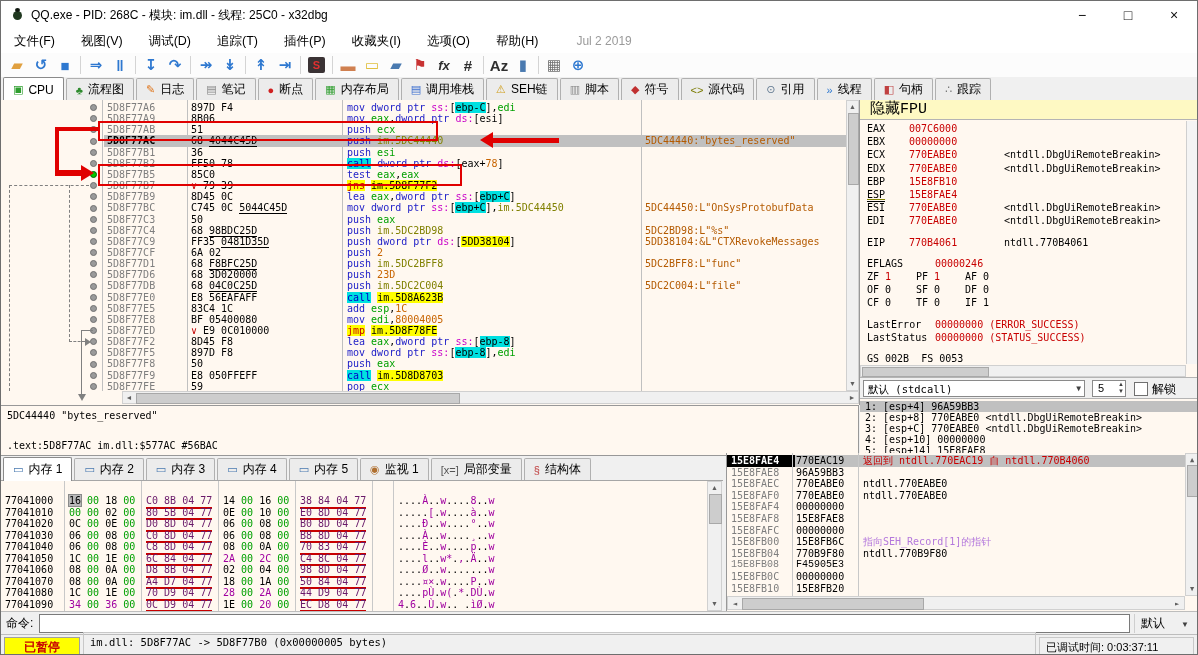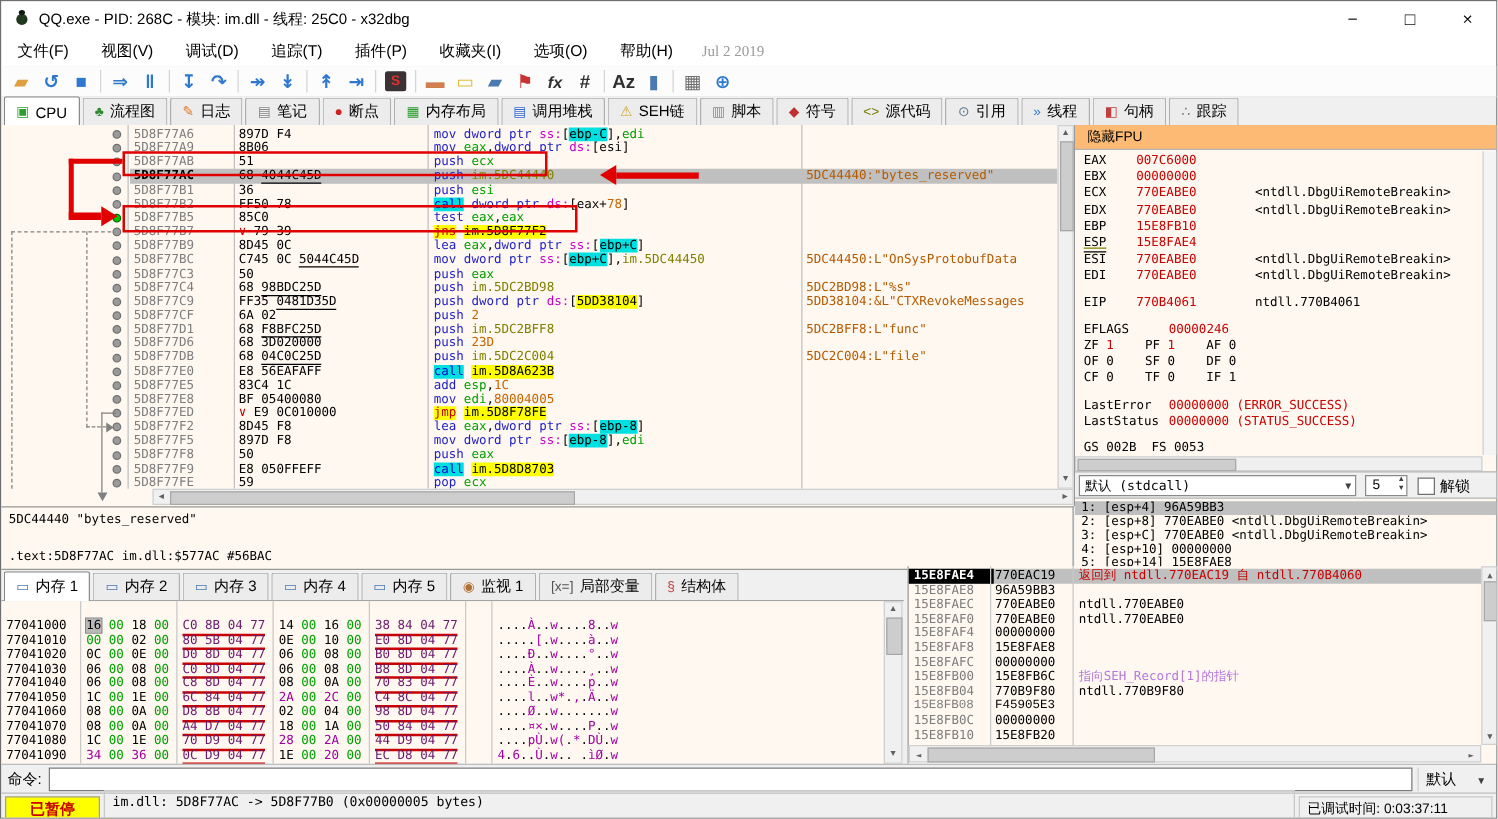--- a/index.html
+++ b/index.html
@@ -11,21 +11,21 @@
   
   .titlebar{position:absolute;left:0;top:0;width:100%;height:28px;background:#fff;display:flex;align-items:center;}
   .appicon{width:16px;height:14px;margin:0 6px 0 8px;position:relative;}
   .appicon .b1{position:absolute;left:4px;top:3px;width:9px;height:9px;border-radius:50%;background:#203820;}
   .appicon .b2{position:absolute;left:6px;top:0px;width:5px;height:4px;border-radius:50%;background:#101810;}
   .title{font-size:12px;color:#000;}
   .winbtns{position:absolute;right:0;top:0;height:28px;display:flex;}
   .wbtn{width:46px;height:28px;display:flex;align-items:center;justify-content:center;font-size:14px;color:#111;}
   .menubar{position:absolute;left:0;top:28px;width:100%;height:24px;background:#fff;display:flex;align-items:center;border-bottom:1px solid #e8e8e8;}
   .mitem{padding:0 13px;font-size:12.5px;}
-  .mdate{color:#9a9a9a;font-family:Liberation Serif, serif;font-size:12px;margin-left:10px;}
+  .mdate{color:#9a9a9a;font-family:Liberation Sans, sans-serif;font-size:12px;margin-left:25px;}
   .toolbar{position:absolute;left:0;top:52px;width:100%;height:24px;background:#fcfcfc;display:flex;align-items:center;border-bottom:1px solid #dcdcdc;padding-left:4px;}
   .ticon{width:24px;height:20px;display:flex;align-items:center;justify-content:center;font-size:15px;font-weight:bold;}
   .ticon.box{width:17px;height:16px;background:#3a3234;color:#e03030;font-size:11px;border-radius:2px;margin:0 4px;}
   .ticon.it{font-style:italic;font-size:13px;}
   .tsep{width:1px;height:18px;background:#d4d4d4;margin:0 3px;}
   .tabbar{position:absolute;left:0;top:76px;width:100%;height:23px;background:#f0f0f0;display:flex;align-items:flex-end;border-bottom:1px solid #a6a6a6;}
   .tab{height:21px;display:flex;align-items:center;padding:0 9px;border:1px solid #b0b0b0;border-bottom:none;background:#ececec;margin-left:2px;border-radius:2px 2px 0 0;font-size:12px;white-space:nowrap;}
   .tab.active{background:#fff;height:23px;margin-bottom:-1px;border-color:#8a8a8a;}
   .tab .ti{margin-right:5px;font-size:11px;}
 
@@ -69,21 +69,21 @@
   .rhead-r{width:0;height:0;border-left:13px solid #e00000;border-top:8px solid transparent;border-bottom:8px solid transparent;}
   .rhead-l{width:0;height:0;border-right:13px solid #e00000;border-top:8px solid transparent;border-bottom:8px solid transparent;}
 
   
   #infobox{position:absolute;left:0;top:404px;width:858px;height:51px;background:#fff8f0;border-top:1px solid #989898;border-bottom:1px solid #989898;border-right:1px solid #989898;font-family:"DejaVu Sans Mono",monospace;font-size:10px;box-sizing:border-box;}
   #infobox .l1{position:absolute;left:6px;top:4px;}
   #infobox .l2{position:absolute;left:6px;top:34px;}
 
   
   #regpanel{position:absolute;left:859px;top:99px;width:339px;height:356px;background:#fff8f0;}
-  .fpubar{position:absolute;left:0;top:0;width:100%;height:20px;background:#fdba74;border-bottom:1px solid #b4b4b4;line-height:20px;padding-left:10px;font-size:11px;box-sizing:border-box;}
+  .fpubar{position:absolute;left:0;top:0;width:100%;height:20px;background:#fef9c3;border-bottom:1px solid #b4b4b4;line-height:20px;padding-left:10px;font-size:15px;box-sizing:border-box;font-family:Liberation Mono, monospace;}
   .rrow{position:absolute;left:0;width:325px;height:13px;font-family:"DejaVu Sans Mono",monospace;font-size:10px;line-height:13px;white-space:pre;}
   .rname{position:absolute;left:7px;color:#000;}
   .rname.u{text-decoration:underline;text-decoration-color:#808000;}
   .rval{position:absolute;left:49px;color:#c80000;}
   .rval.wide{left:75px;}
   .rsym{position:absolute;left:144px;color:#000;}
   .fl{position:absolute;color:#000;}
   .fv{color:#000;} .fv.on{color:#c80000;}
   .lname{position:absolute;left:7px;color:#000;}
   .lval{position:absolute;left:75px;color:#c80000;}

